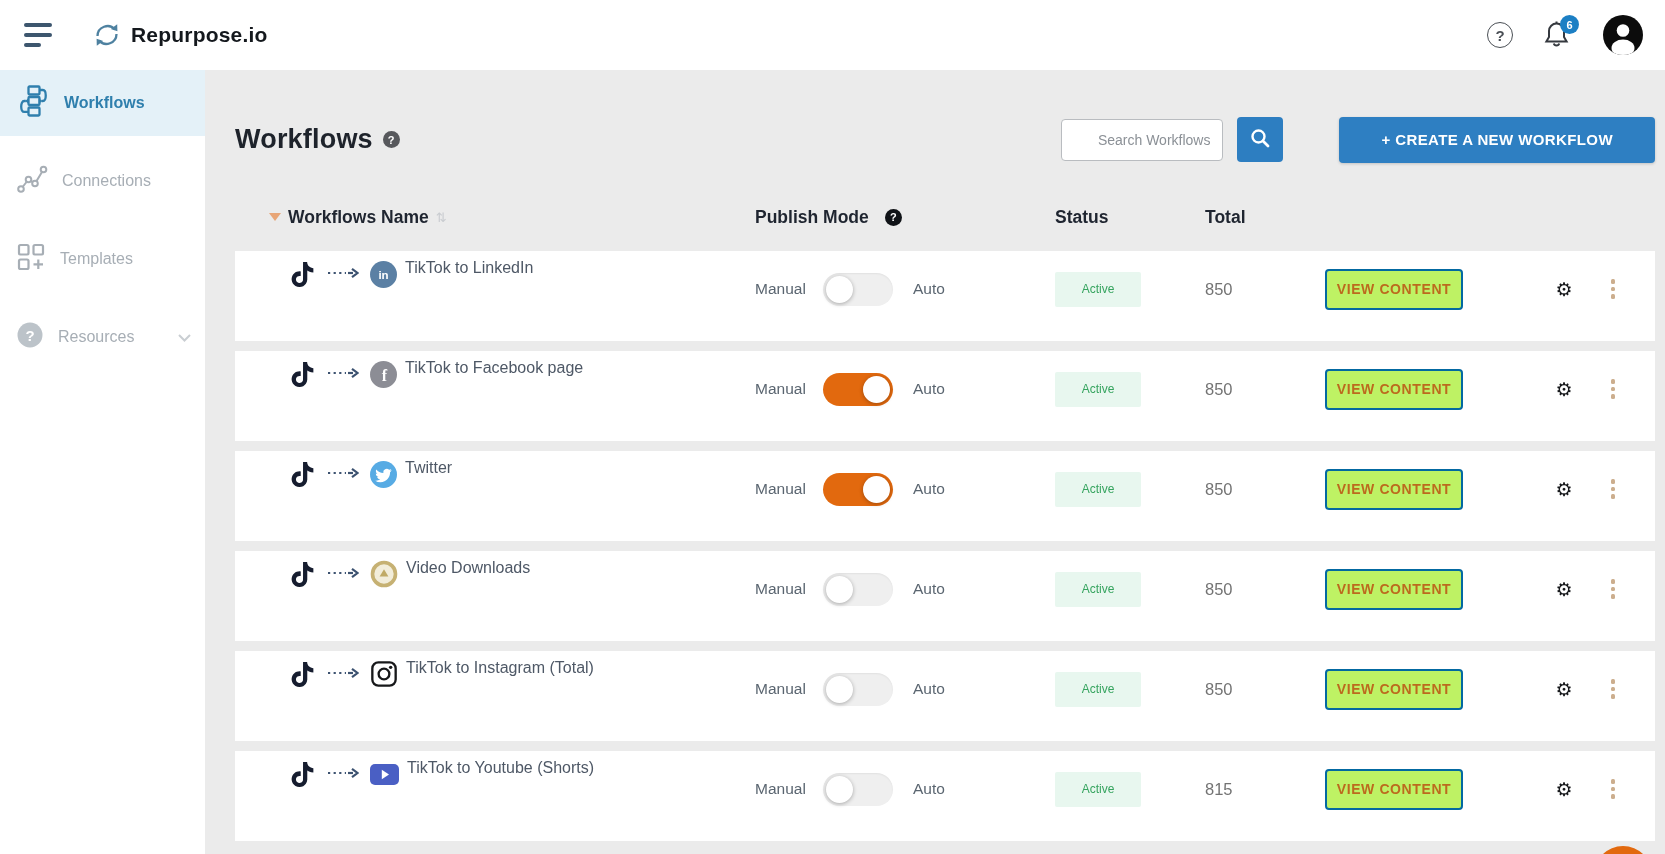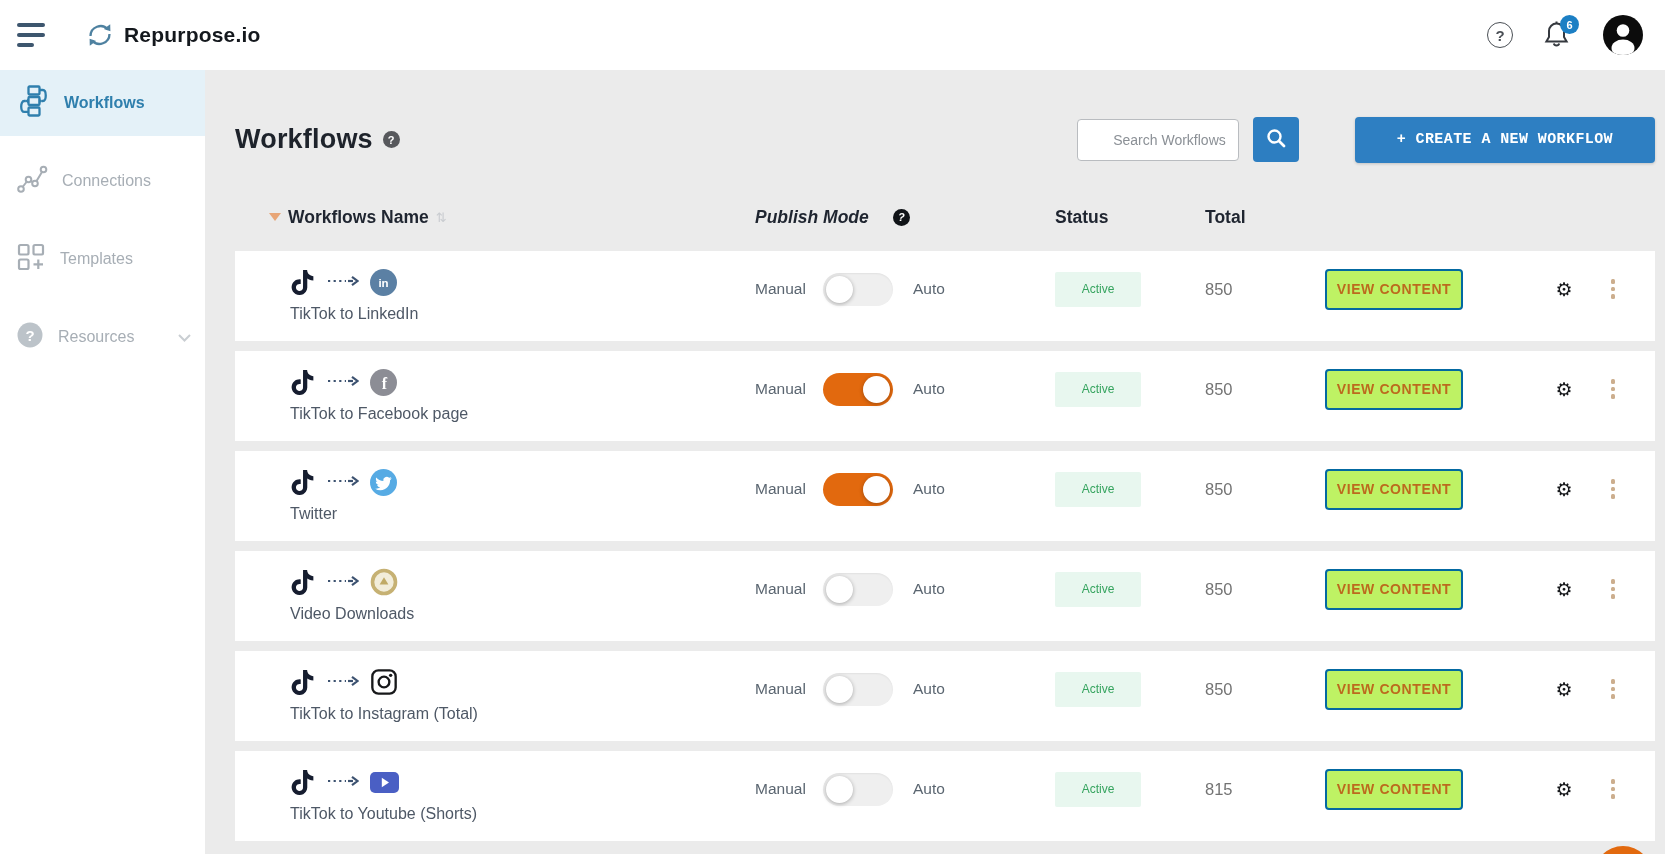--- a/index.html
+++ b/index.html
@@ -1,20 +1,20 @@
 <!DOCTYPE html>
 <html><head>
 <meta charset="utf-8">
 <style>
   * { margin:0; padding:0; box-sizing:border-box; }
   html,body { width:1665px; height:854px; overflow:hidden; }
   body { font-family:"Liberation Sans", sans-serif; background:#ebebeb; position:relative; }
 
   
-  .topbar { position:absolute; top:0; left:0; width:1665px; height:70px; background:#fff; display:flex; align-items:center; padding:0 22px 0 11px; z-index:5; }
+  .topbar { position:absolute; top:0; left:0; width:1665px; height:70px; background:#fff; display:flex; align-items:center; padding:0 22px 0 18px; z-index:5; }
   .hamburger { width:34px; height:24px; display:flex; flex-direction:column; justify-content:space-between; cursor:pointer; margin-left:6px; }
   .hamburger i { display:block; height:4px; border-radius:2px; background:#3d566e; }
   .hamburger i:nth-child(1){ width:28px; }
   .hamburger i:nth-child(2){ width:28px; }
   .hamburger i:nth-child(3){ width:17px; }
   .brand { display:flex; align-items:center; gap:9px; margin-left:34px; }
   .brand .logo-mark { width:30px; height:30px; }
   .brand .logo-text { font-size:21px; font-weight:700; color:#14181d; letter-spacing:.2px; }
 
   .topbar-right { margin-left:auto; display:flex; align-items:center; gap:30px; }
@@ -34,42 +34,42 @@
   .main { position:absolute; top:70px; left:205px; right:0; bottom:0; background:#ebebeb; padding:0 10px 0 30px; }
 
   .title-row { margin-top:46px; display:flex; align-items:center; height:47px; }
   .page-title { font-size:27px; font-weight:700; color:#1e232b; letter-spacing:.2px; display:flex; align-items:center; gap:10px; }
   .title-help { width:17px; height:17px; border-radius:50%; background:#57585c; color:#fff; font-size:11px; font-weight:700; display:flex; align-items:center; justify-content:center; cursor:pointer; }
 
   .title-actions { margin-left:auto; display:flex; align-items:center; }
   .search-input { width:162px; height:42px; border:1px solid #b9bcc0; border-radius:4px; background:#fff; padding:0 12px; font-size:14px; color:#333; font-family:"Liberation Sans", sans-serif;text-align:right; }
   .search-input::placeholder { color:#8b9096; }
   .search-btn { width:46px; height:45px; margin-left:14px; background:#2d7ec1; border:none; border-radius:4px; cursor:pointer; display:flex; align-items:center; justify-content:center; }
-  .create-btn { margin-left:56px; height:46px; padding:0 42px; background:#2e7fc2; color:#fff; border:none; border-radius:4px; font-size:15px; font-weight:700; letter-spacing:.4px; cursor:pointer; box-shadow:0 1px 3px rgba(0,0,0,.18); font-family:Liberation Mono, monospace; }
+  .create-btn { margin-left:56px; height:46px; padding:0 42px; background:#2e7fc2; color:#fff; border:none; border-radius:4px; font-size:15px; font-weight:700; letter-spacing:.4px; cursor:pointer; box-shadow:0 1px 3px rgba(0,0,0,.18); font-family:Liberation Sans, sans-serif; }
 
   
   .cols { display:flex; align-items:center; }
   .col-name   { flex:1; min-width:0; }
   .col-publish{ width:300px; display:flex; align-items:center; }
   .col-status { width:150px; }
   .col-total  { width:120px; }
   .col-action { width:200px; }
   .col-gear   { width:78px; text-align:center; }
   .col-kebab  { width:52px; }
 
   .thead { margin-top:34px; height:40px; color:#1f2530; font-size:17.5px; font-weight:700; }
   .thead .col-name { display:flex; align-items:center; gap:7px; padding-left:34px; }
   .sort-tri { width:0; height:0; border-left:6px solid transparent; border-right:6px solid transparent; border-top:8px solid #e8a576; cursor:pointer; }
   .sort-dim { color:#c9ccd0; font-size:13px; font-weight:400; cursor:pointer; }
-  .thead .col-publish { gap:24px;font-style:italic; }
+  .thead .col-publish { gap:16px; }
   .th-help { width:17px; height:17px; border-radius:50%; background:#101317; color:#fff; font-size:11px; font-weight:700; display:inline-flex; align-items:center; justify-content:center; cursor:pointer; }
 
   .rows { margin-top:14px; }
   .trow { background:#fff; height:90px; margin-bottom:10px; padding-bottom:14px; }
-  .trow .col-name { align-self:stretch; padding:16px 0 0 55px; display:flex; flex-direction:column; gap:8px; }
+  .trow .col-name { align-self:stretch; padding:8px 0 0 55px; display:flex; flex-direction:row; gap:8px; }
   .flow-icons { display:flex; align-items:center; gap:11px; height:30px; }
   .src-icon, .dst-icon { display:inline-flex; align-items:center; }
   .row-name { font-size:16px; color:#4e5866; }
 
   .pm-label { font-size:15.5px; color:#5a6570; }
   .pm-label.manual { width:64px; }
   .pm-label.auto { margin-left:20px; }
   .toggle { width:70px; height:33px; margin-left:4px; border-radius:17px; background:#efefef; position:relative; display:inline-block; cursor:pointer; box-shadow:inset 0 1px 2px rgba(0,0,0,.06); }
   .toggle .knob { position:absolute; left:3px; top:3px; width:27px; height:27px; border-radius:50%; background:#fff; box-shadow:0 1px 4px rgba(0,0,0,.3); }
   .toggle.on { background:#e2690e; box-shadow:none; }

